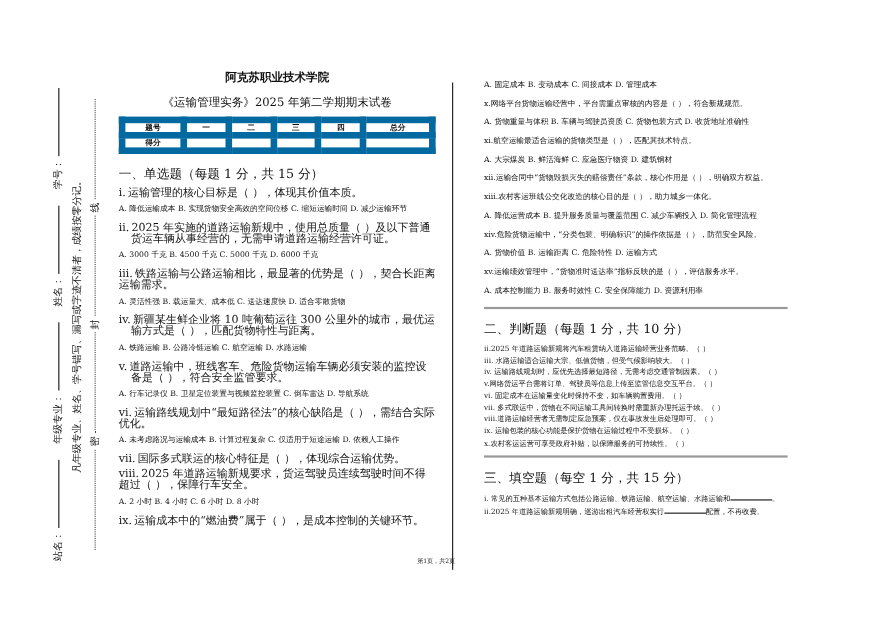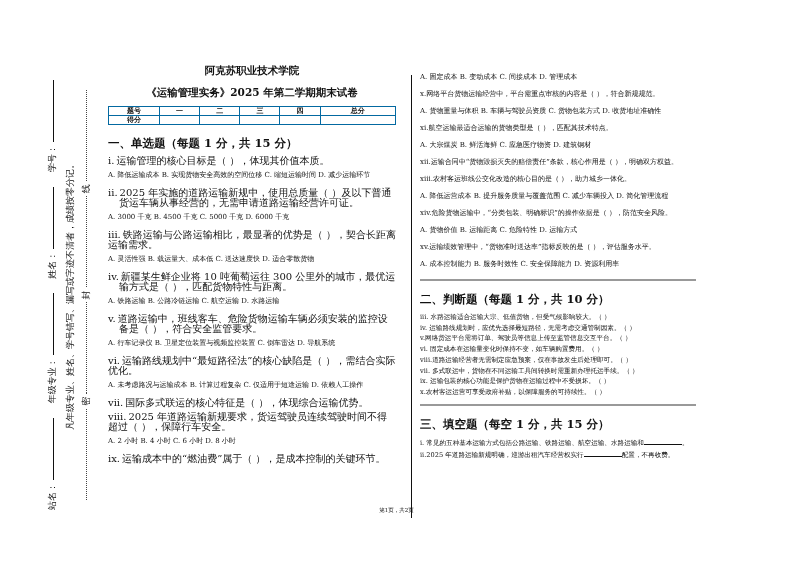--- a/index.html
+++ b/index.html
@@ -13,29 +13,29 @@
   .strip .row.r1 .fld { display:flex; align-items:center; }
   .strip .row.r1 .ln { display:inline-block; width:62px; border-bottom:1px solid #111; margin-left:3px; height:1px; }
   .strip .row.r2 { top:24px; justify-content:center; font-size:9px; }
   .strip .row.r3 { top:40px; left:10px; right:10px; display:flex; align-items:center; }
   .strip .dots { flex:1; border-bottom:1px dotted #444; height:0; }
   .strip .seal { padding:0 3px; font-size:9px; }
 
   .vline { position:absolute; left:411px; top:75px; width:1px; height:443px; background:#111; }
 
   .left { position:absolute; left:108px; top:62px; width:288px; }
-  .right { position:absolute; left:420px; top:72px; width:296px; }
+  .right { position:absolute; left:440px; top:72px; width:296px; }
 
   .school { text-align:center; font-weight:bold; font-size:10.5px; margin-top:2px; }
-  .exam-title { text-align:center; font-weight:bold; font-size:10.5px; margin-top:8px; }
+  .exam-title { text-align:center; font-weight:normal; font-size:10.5px; margin-top:8px; }
   table.score { border-collapse:collapse; width:288px; margin-top:6px; font-size:7px; font-weight:bold; }
-  table.score td { border:1px solid #0369a1; height:8px; text-align:center; padding:0; line-height:8px; }
+  table.score td { border:6px solid #0369a1; height:8px; text-align:center; padding:0; line-height:8px; }
   table.score td:first-child { width:50px; }
 
-  .sec { font-weight:bold; font-size:11.5px; margin:11px 0 5px 0; }
+  .sec { font-weight:normal; font-size:11.5px; margin:11px 0 5px 0; }
   .q { font-size:10px; line-height:10px; margin:0 0 4px 0; }
   .q .num { margin-right:2px; }
   .q.indent2 { padding-left:11px; text-indent:-11px; }
   .opt { font-size:7px; line-height:10px; margin:0 0 8px 0; }
   .q + .opt { margin-top:4px; }
 
   .rq { font-size:7px; line-height:10px; margin:0 0 7px 0; }
   .ropt { font-size:7px; line-height:10px; margin:0 0 7px 0; }
   .divider { border-top:2px solid #999; margin:10px 0 0 0; width:276px; }
   .tf { font-size:6.6px; line-height:10.7px; margin:0; }
@@ -149,26 +149,27 @@
   <div class="ropt">A. 降低运营成本 B. 提升服务质量与覆盖范围 C. 减少车辆投入 D. 简化管理流程</div>
 
   <div class="rq"><span class="num">xiv.</span><span>危险货物运输中，“分类包装、明确标识”的操作依据是（ ），防范安全风险。</span></div>
   <div class="ropt">A. 货物价值 B. 运输距离 C. 危险特性 D. 运输方式</div>
 
   <div class="rq"><span class="num">xv.</span><span>运输绩效管理中，“货物准时送达率”指标反映的是（ ），评估服务水平。</span></div>
   <div class="ropt">A. 成本控制能力 B. 服务时效性 C. 安全保障能力 D. 资源利用率</div>
 
   <div class="divider"></div>
   <div class="sec">二、判断题（每题 1 分，共 10 分）</div>
+  <div class="tf"><span>ii.</span><span>2025 年道路运输新规将汽车租赁纳入道路运输经营业务范畴。（ ）</span></div>
   <div class="tf"><span>iii.</span> <span>水路运输适合运输大宗、低值货物，但受气候影响较大。（ ）</span></div>
   <div class="tf"><span>iv.</span> <span>运输路线规划时，应优先选择最短路径，无需考虑交通管制因素。（ ）</span></div>
   <div class="tf"><span>v.</span><span>网络货运平台需将订单、驾驶员等信息上传至监管信息交互平台。（ ）</span></div>
   <div class="tf"><span>vi.</span> <span>固定成本在运输量变化时保持不变，如车辆购置费用。（ ）</span></div>
+  <div class="tf"><span>vii.</span> <span>多式联运中，货物在不同运输工具间转换时需重新办理托运手续。（ ）</span></div>
   <div class="tf"><span>viii.</span><span>道路运输经营者无需制定应急预案，仅在事故发生后处理即可。（ ）</span></div>
-  <div class="tf"><span>vii.</span> <span>多式联运中，货物在不同运输工具间转换时需重新办理托运手续。（ ）</span></div>
   <div class="tf"><span>ix.</span> <span>运输包装的核心功能是保护货物在运输过程中不受损坏。（ ）</span></div>
   <div class="tf"><span>x.</span><span>农村客运运营可享受政府补贴，以保障服务的可持续性。（ ）</span></div>
 
   <div class="divider" style="margin-top:6px"></div>
   <div class="sec">三、填空题（每空 1 分，共 15 分）</div>
   <div class="fill"><span>i.</span> <span>常见的五种基本运输方式包括公路运输、铁路运输、航空运输、水路运输和</span><span class="blank"></span><span>。</span></div>
   <div class="fill"><span>ii.</span><span>2025 年道路运输新规明确，巡游出租汽车经营权实行</span><span class="blank"></span><span>配置，不再收费。</span></div>
 </div>
 
 <div class="footer">第1页，共2页</div>

